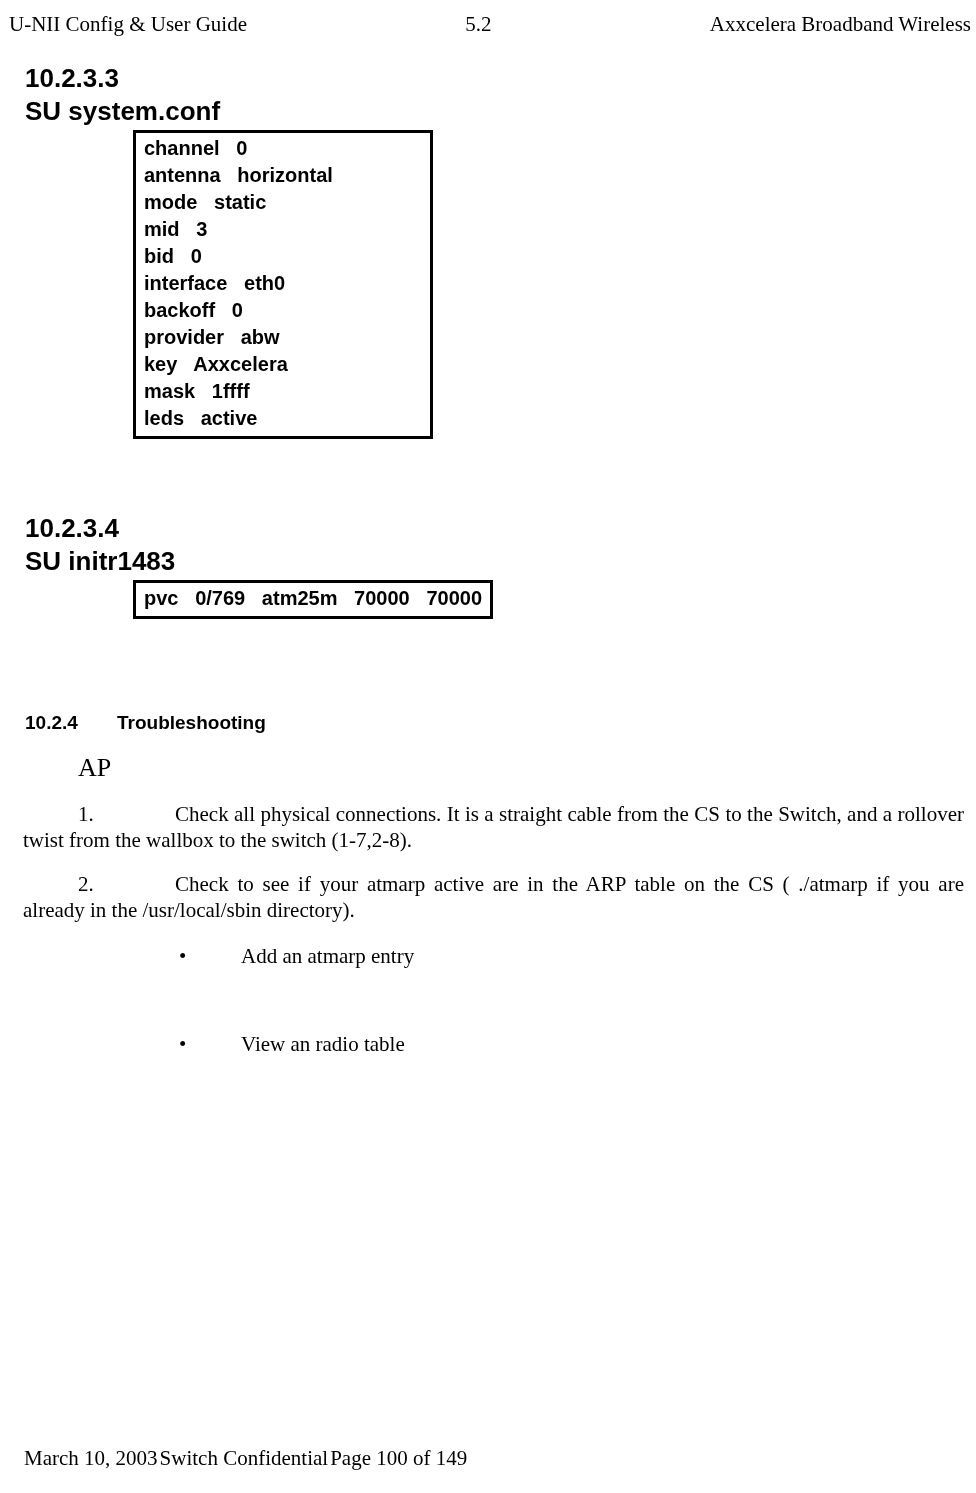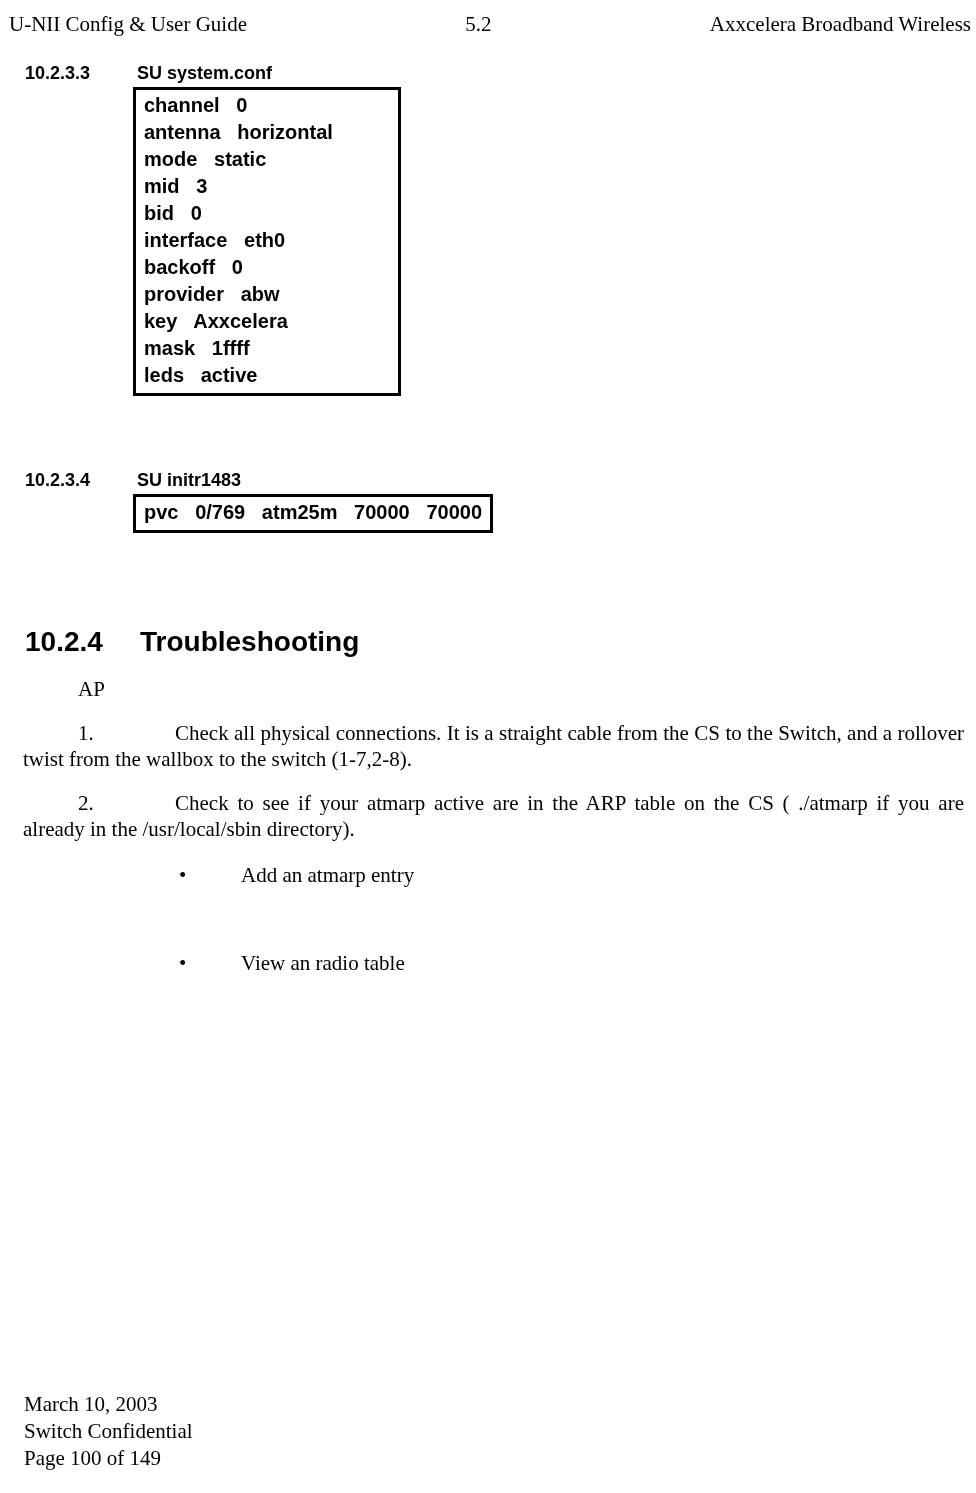--- a/index.html
+++ b/index.html
@@ -17,53 +17,53 @@
       display: flex;
       justify-content: space-between;
       padding: 0 5px 0 5px;
       font-size: 21px;
     }
     .content { padding: 22px 0 0 20px; }
     .sechead {
       display: flex;
       font-family: Arial, Helvetica, sans-serif;
       font-weight: 700;
-      font-size: 18px;
+      font-size: 26px;
+      flex-direction: column;
     }
     .secnum { width: 110px; }
     .cfgbox {
       border: 3px solid #000;
       margin-left: 110px;
       padding: 2px 8px 4px 8px;
       font-family: Arial, Helvetica, sans-serif;
       font-weight: 700;
       font-size: 20px;
       white-space: pre;
       line-height: 1.35;
       display: inline-block;
     }
     .bigspace { height: 70px; }
     .medspace { height: 40px; }
     .sec2head {
       display: flex;
       font-family: Arial, Helvetica, sans-serif;
       font-weight: 700;
-      font-size: 28px;
-      gap: 23px;
+      font-size: 19px;
     }
     .sec2num { width: 90px; }
     .sec3head {
       display: flex;
       font-family: Arial, Helvetica, sans-serif;
       font-weight: 700;
       font-size: 21px;
       margin-top: 30px;
     }
     .sec3num { width: 110px; }
-    .ap { margin: 18px 0 0 55px; font-size: 21px; }
+    .ap { margin: 18px 0 0 55px; font-size: 26px; }
     .para {
       font-size: 21px;
       margin: 18px 0 0 0;
       text-align: justify;
       padding-right: 13px;
     }
     .para .num { display: inline-block; width: 95px; margin-left: 55px; }
     .bullet { display: flex; margin: 20px 0 0 155px; font-size: 21px; }
     .bul { width: 60px; }
     .codeline {
@@ -71,39 +71,38 @@
       font-size: 18px;
       margin: 8px 0 0 215px;
     }
     .ftr {
       position: absolute;
       left: 0; right: 0;
       bottom: 22px;
       display: flex;
       padding: 0 6px 0 20px;
       font-size: 21px;
-      flex-direction: column;
     }
   </style>
 </head>
 <body>
 
 <div class="hdr">
   <span>U-NII Config &amp; User Guide</span>
   <span>5.2</span>
   <span>Axxcelera Broadband Wireless</span>
 </div>
 
 <div class="content">
 
   <div class="sechead">
     <span class="secnum">10.2.3.3</span>
     <span>SU system.conf</span>
   </div>
-  <div class="cfgbox" style="width:268px">channel   0
+  <div class="cfgbox" style="width:300px">channel   0
 antenna   horizontal
 mode   static
 mid   3
 bid   0
 interface   eth0
 backoff   0
 provider   abw
 key   Axxcelera
 mask   1ffff
 leds   active</div>

